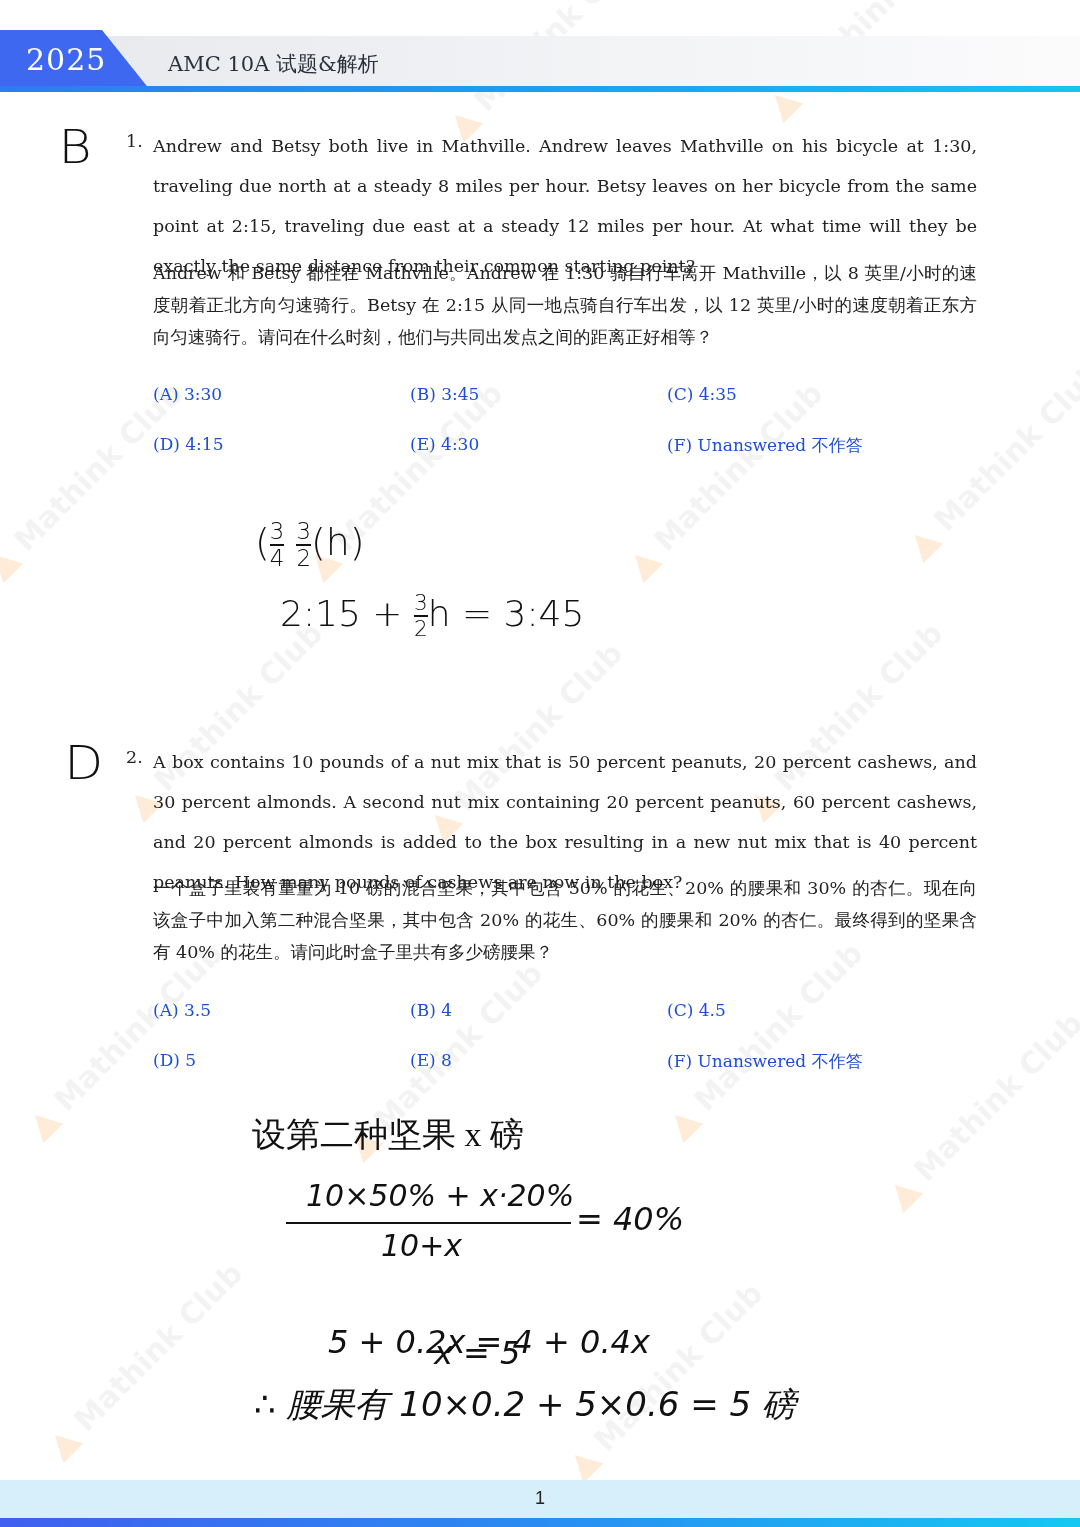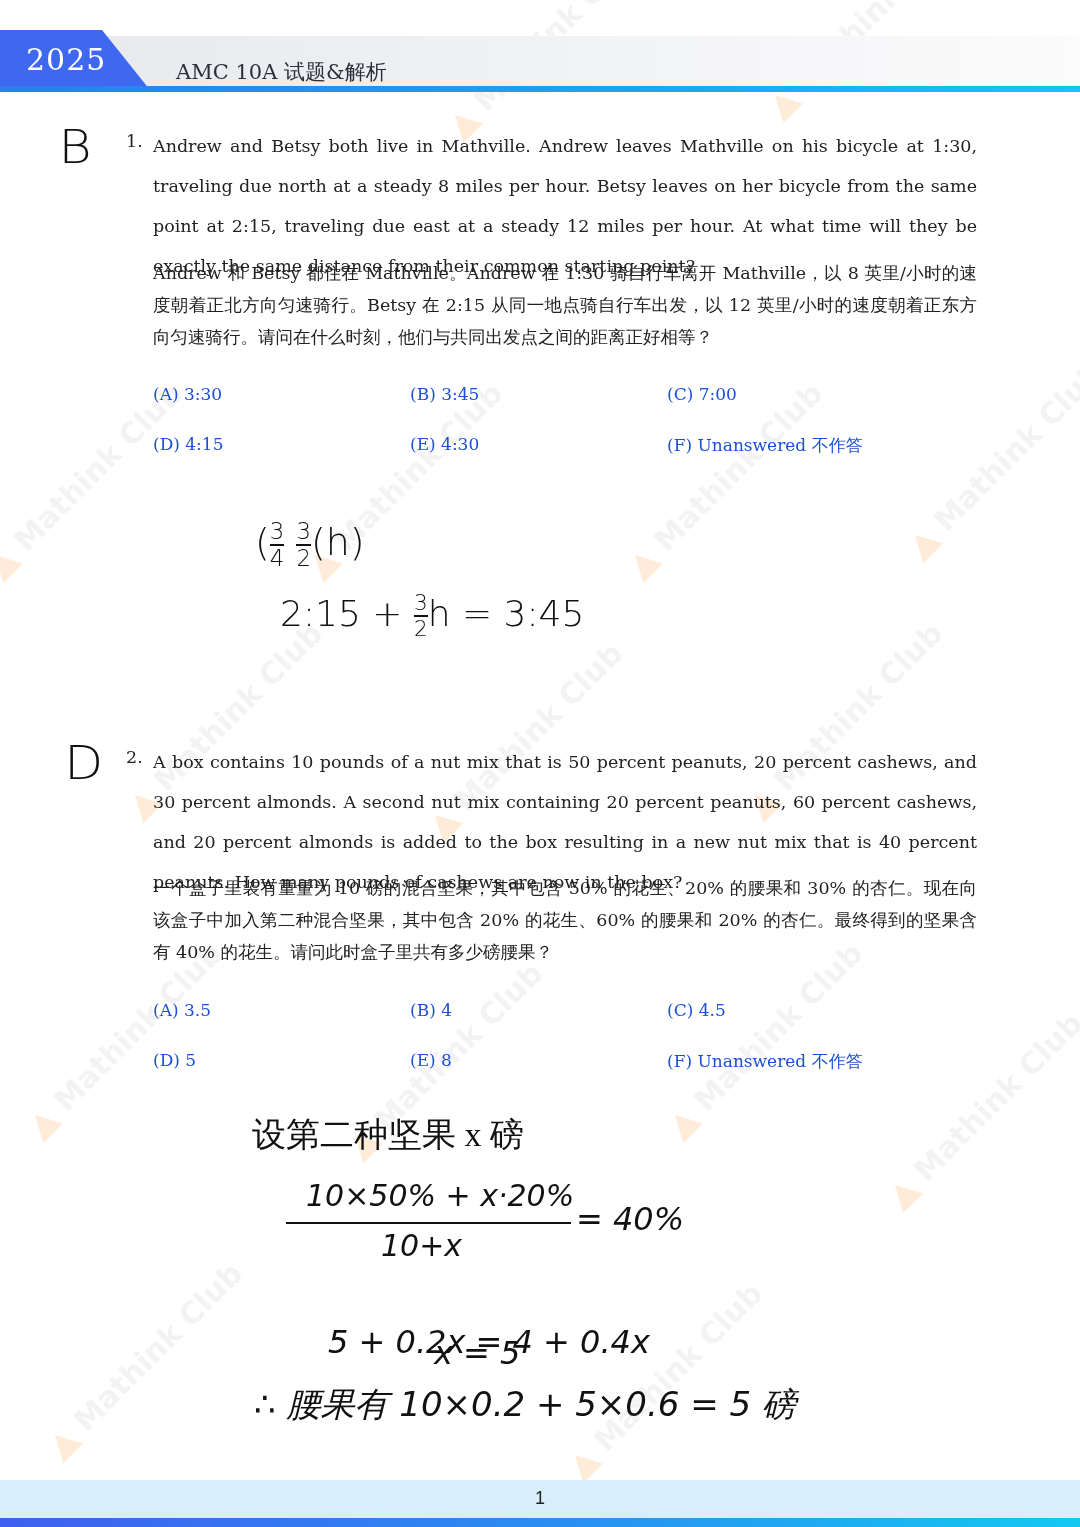--- a/index.html
+++ b/index.html
@@ -31,21 +31,21 @@
   .header .year-block {
     position: absolute; left: 0; top: 0; width: 150px; height: 60px;
     background: #3f68f0;
     clip-path: polygon(0 0, 102px 0, 150px 60px, 0 60px);
   }
   .header .year {
     position: absolute; left: 26px; top: 12px; font-size: 30px; color: #fff;
     font-family: "DejaVu Serif", serif; letter-spacing: 1px; text-align: center;
   }
   .header .title {
-    position: absolute; left: 168px; top: 28px; font-size: 21px; color: #2b2f3a; margin-left: 8px;
+    position: absolute; left: 168px; top: 20px; font-size: 21px; color: #2b2f3a;
   }
   .header .underline {
     position: absolute; left: 0; top: 56px; width: 1080px; height: 6px;
     background: linear-gradient(to right, #2d7cf0, #1aa6f0 60%, #18c4ef);
   }
 
   
   .problem { position: absolute; left: 0; width: 1080px; z-index: 2; }
   .answer-mark {
     position: absolute; font-family: "DejaVu Sans", sans-serif; font-weight: 300;
@@ -114,21 +114,21 @@
 </div>
 
 <div class="problem" style="top:0;">
   <div class="answer-mark" style="left:60px; top:120px;">B</div>
   <div class="num" style="top:131px;">1.</div>
   <div class="stmt" style="top:126px;">Andrew and Betsy both live in Mathville. Andrew leaves Mathville on his bicycle at 1:30, traveling due north at a steady 8 miles per hour. Betsy leaves on her bicycle from the same point at 2:15, traveling due east at a steady 12 miles per hour. At what time will they be exactly the same distance from their common starting point?</div>
   <div class="stmt-cn" style="top:257px;">Andrew 和 Betsy 都住在 Mathville。Andrew 在 1:30 骑自行车离开 Mathville，以 8 英里/小时的速度朝着正北方向匀速骑行。Betsy 在 2:15 从同一地点骑自行车出发，以 12 英里/小时的速度朝着正东方向匀速骑行。请问在什么时刻，他们与共同出发点之间的距离正好相等？</div>
 
   <div class="choice" style="left:153px; top:384px;">(A) 3:30</div>
   <div class="choice" style="left:410px; top:384px;">(B) 3:45</div>
-  <div class="choice" style="left:667px; top:384px;">(C) 7:00</div>
+  <div class="choice" style="left:667px; top:384px;">(C) 4:35</div>
   <div class="choice" style="left:153px; top:434px;">(D) 4:15</div>
   <div class="choice" style="left:410px; top:434px;">(E) 4:30</div>
   <div class="choice" style="left:667px; top:434px;">(F) Unanswered 不作答</div>
 
   <div class="hand" style="left:255px; top:520px; font-size:38px;">
     <span>(</span><span class="frac"><span class="n">3</span><span class="bar"></span><span class="d">4</span></span>
     <span class="frac"><span class="n">3</span><span class="bar"></span><span class="d">2</span></span><span>(h)</span>
   </div>
   <div class="hand" style="left:280px; top:592px; font-size:36px;">
     <span>2:15 +</span>

